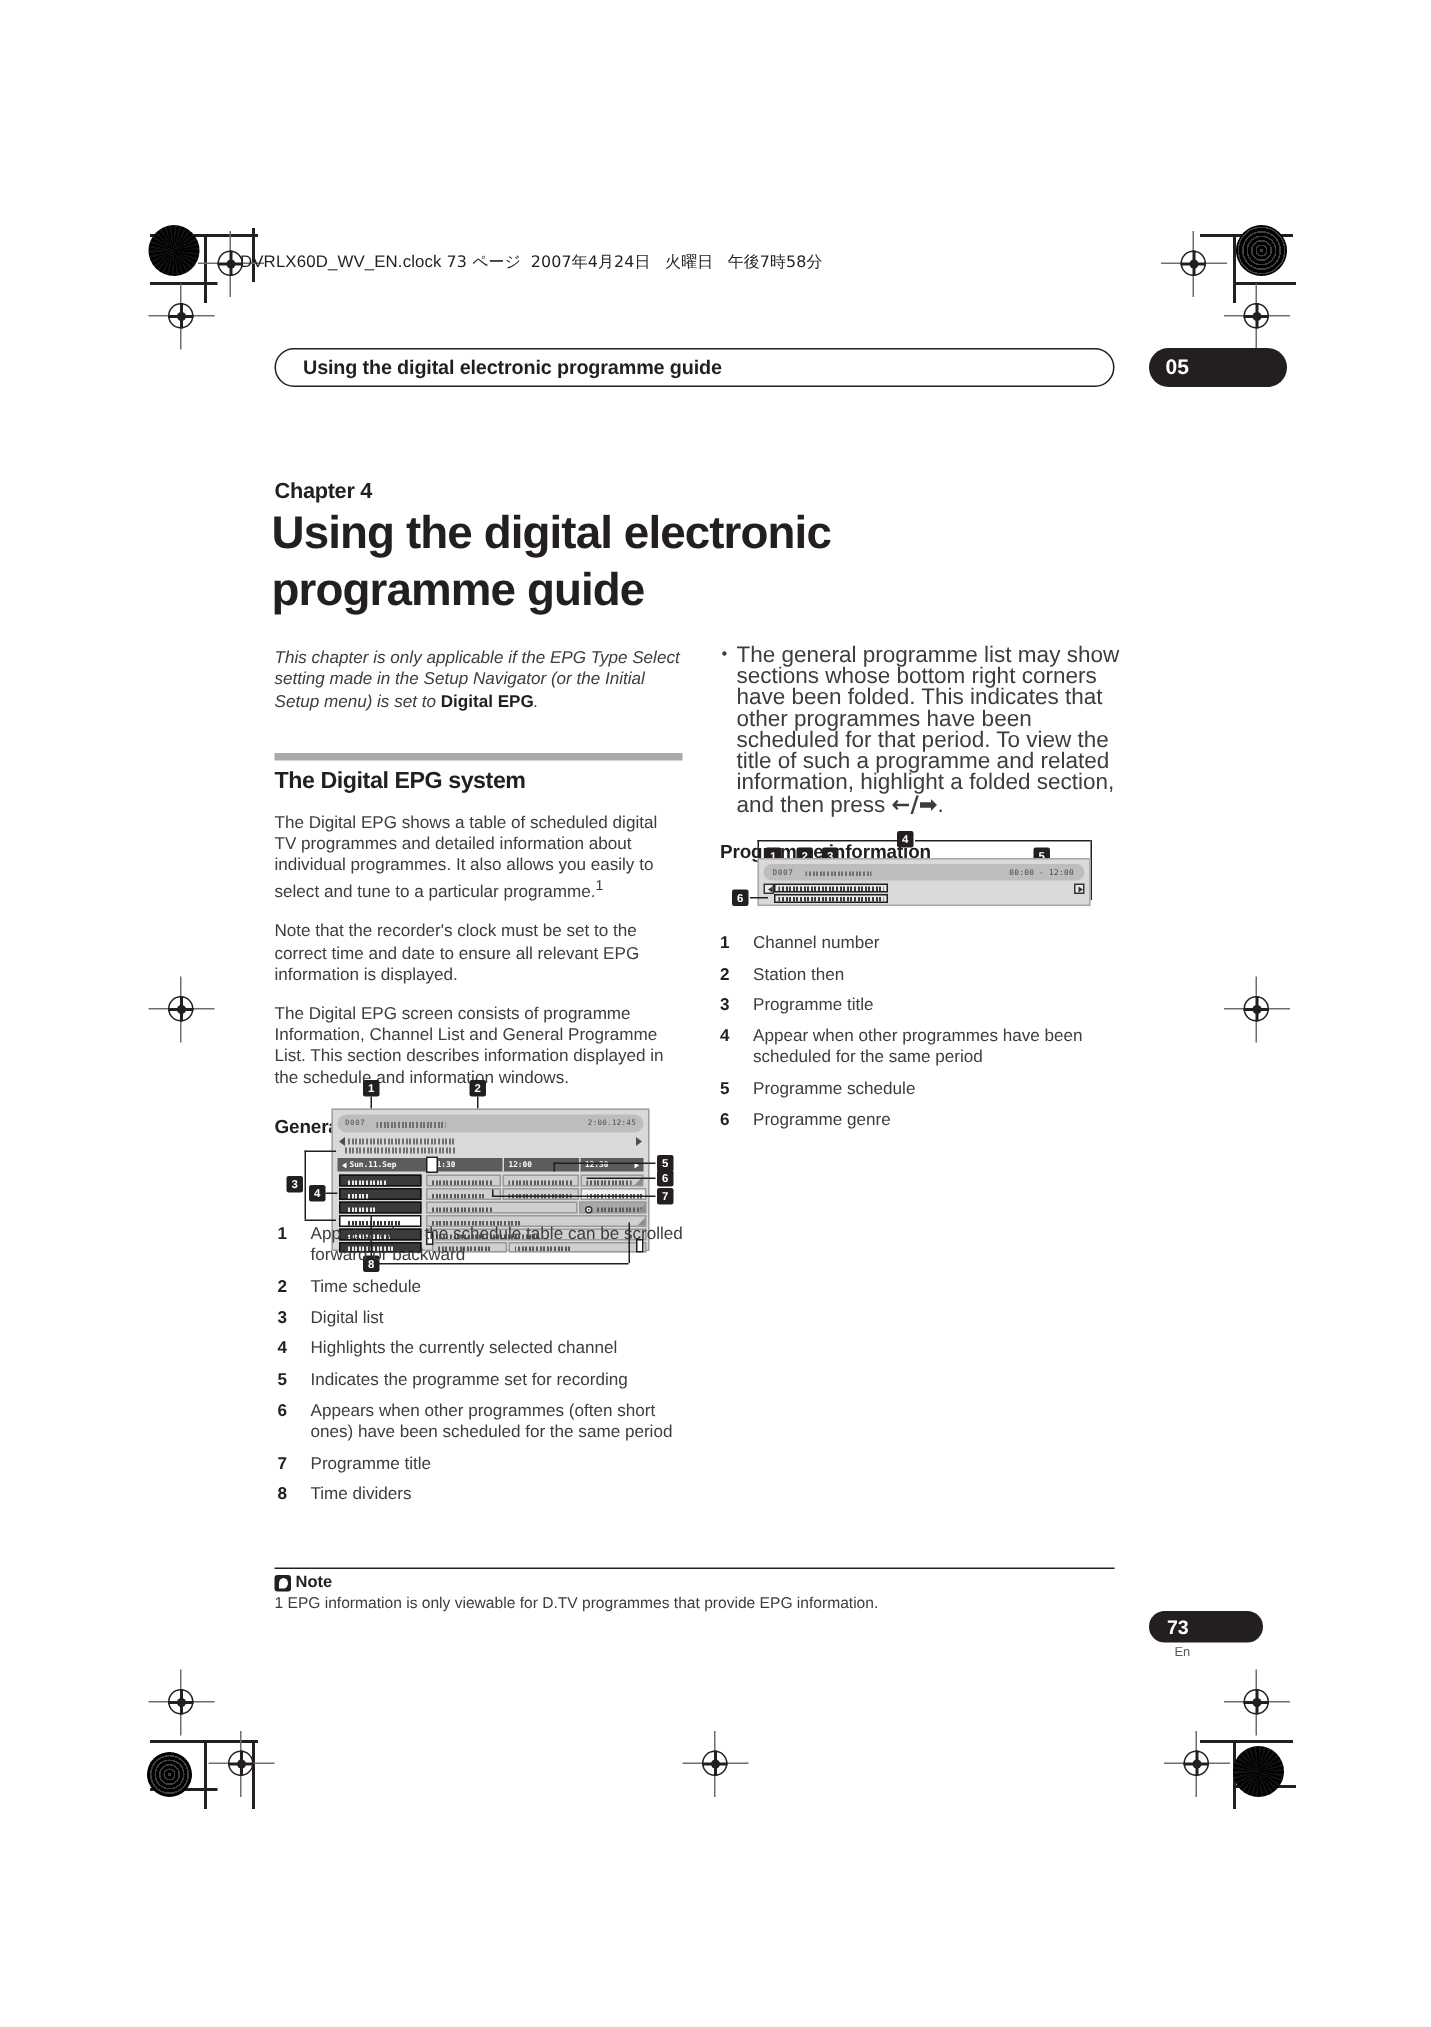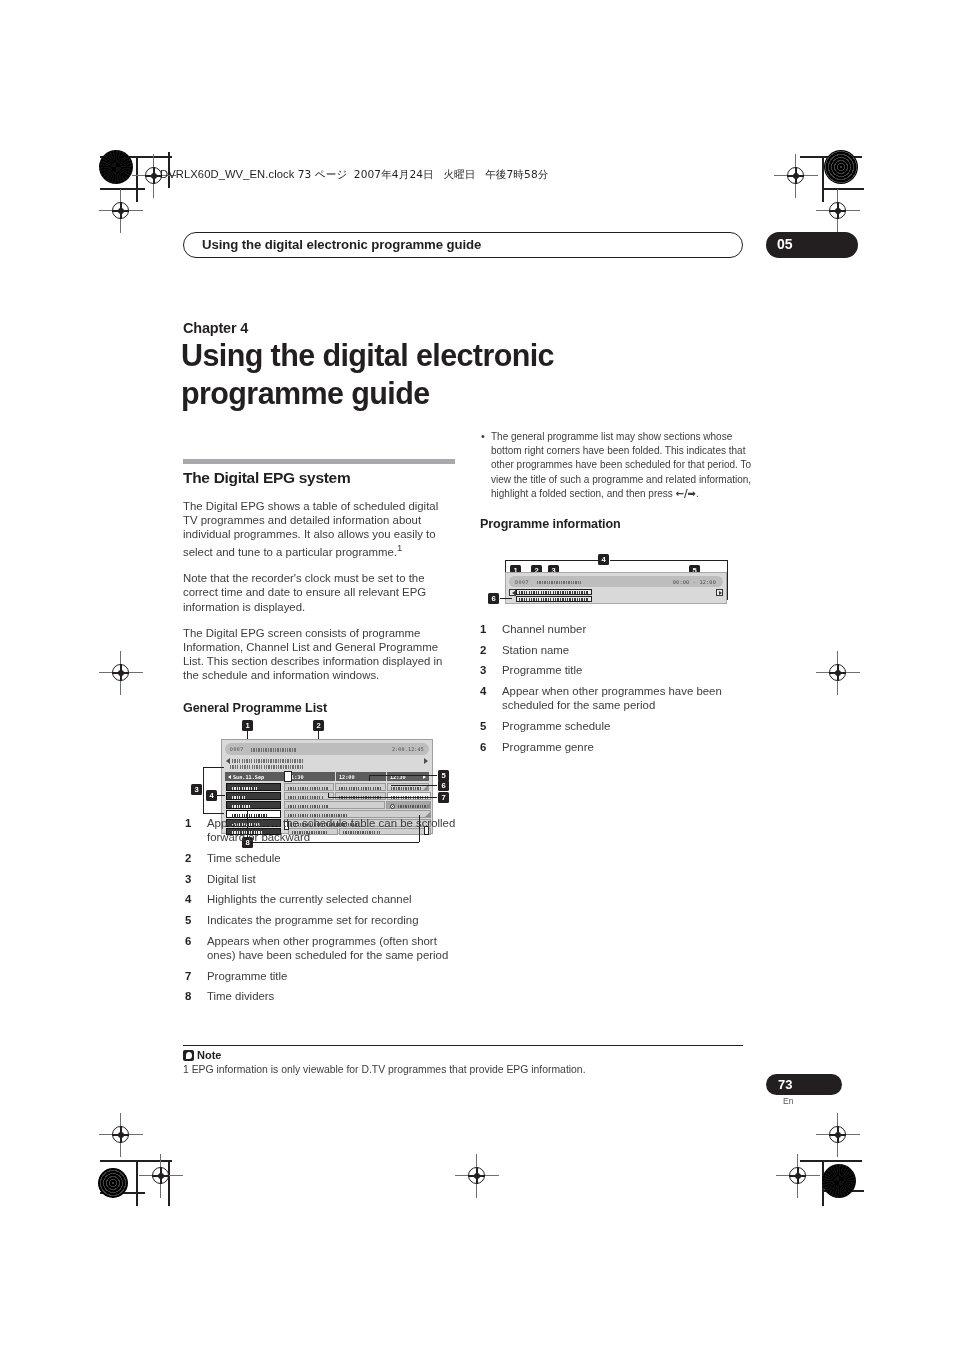--- a/index.html
+++ b/index.html
@@ -178,21 +178,21 @@
     color: #231f20;
   }
   h3.sub.tight { margin-top: 12px; }
 
   ul.bullets {
     margin: 0; padding: 0; list-style: none;
   }
   ul.bullets li {
     position: relative;
     padding-left: 11px;
-    font-size: 10px;
+    font-size: 15px;
     line-height: 14.2px;
     color: #3e3c3d;
     margin-bottom: 16px;
   }
   ul.bullets li:before {
     content: "\2022";
     position: absolute; left: 1px; top: -1px;
     font-size: 11px;
     color: #3e3c3d;
   }
@@ -634,20 +634,21 @@
 </div>
 <div class="chapnum">
   <span>05</span>
 </div>
 
 <div class="chapter-label">Chapter 4</div>
 <div class="chapter-title">Using the digital electronic programme guide</div>
 
 <div class="col-left">
 
+  <p class="intro"><span>This chapter is only applicable if the EPG Type Select setting made in the Setup Navigator (or the Initial Setup menu) is set to </span><b>Digital EPG</b><span>.</span></p>
 
   <div class="rule"></div>
   <h2 class="sec">The Digital EPG system</h2>
 
   <p class="body"><span>The Digital EPG shows a table of scheduled digital TV programmes and detailed information about individual programmes. It also allows you easily to select and tune to a particular programme.</span><sup>1</sup></p>
   <p class="body">Note that the recorder's clock must be set to the correct time and date to ensure all relevant EPG information is displayed.</p>
   <p class="body">The Digital EPG screen consists of programme Information, Channel List and General Programme List. This section describes information displayed in the schedule and information windows.</p>
 
   <h3 class="sub">General Programme List</h3>
 </div>
@@ -834,21 +835,21 @@
         <div class="d"></div>
       </div>
   </div>
 
   <div class="lead h" style="left:20px; top:46px; width:12px;"></div>
   <div class="cal" style="left:8px; top:41px;">6</div>
 </div>
 
 <ol class="legend" style="position:absolute; left:478px; top:622px; width:278px;">
   <li>Channel number</li>
-  <li>Station name</li>
+  <li>Station then</li>
   <li>Programme title</li>
   <li>Appear when other programmes have been scheduled for the same period</li>
   <li>Programme schedule</li>
   <li>Programme genre</li>
 </ol>
 
 <div class="note-wrap">
   <div class="note-rule"></div>
   <div class="note-head">
     <div class="note-badge"></div>

